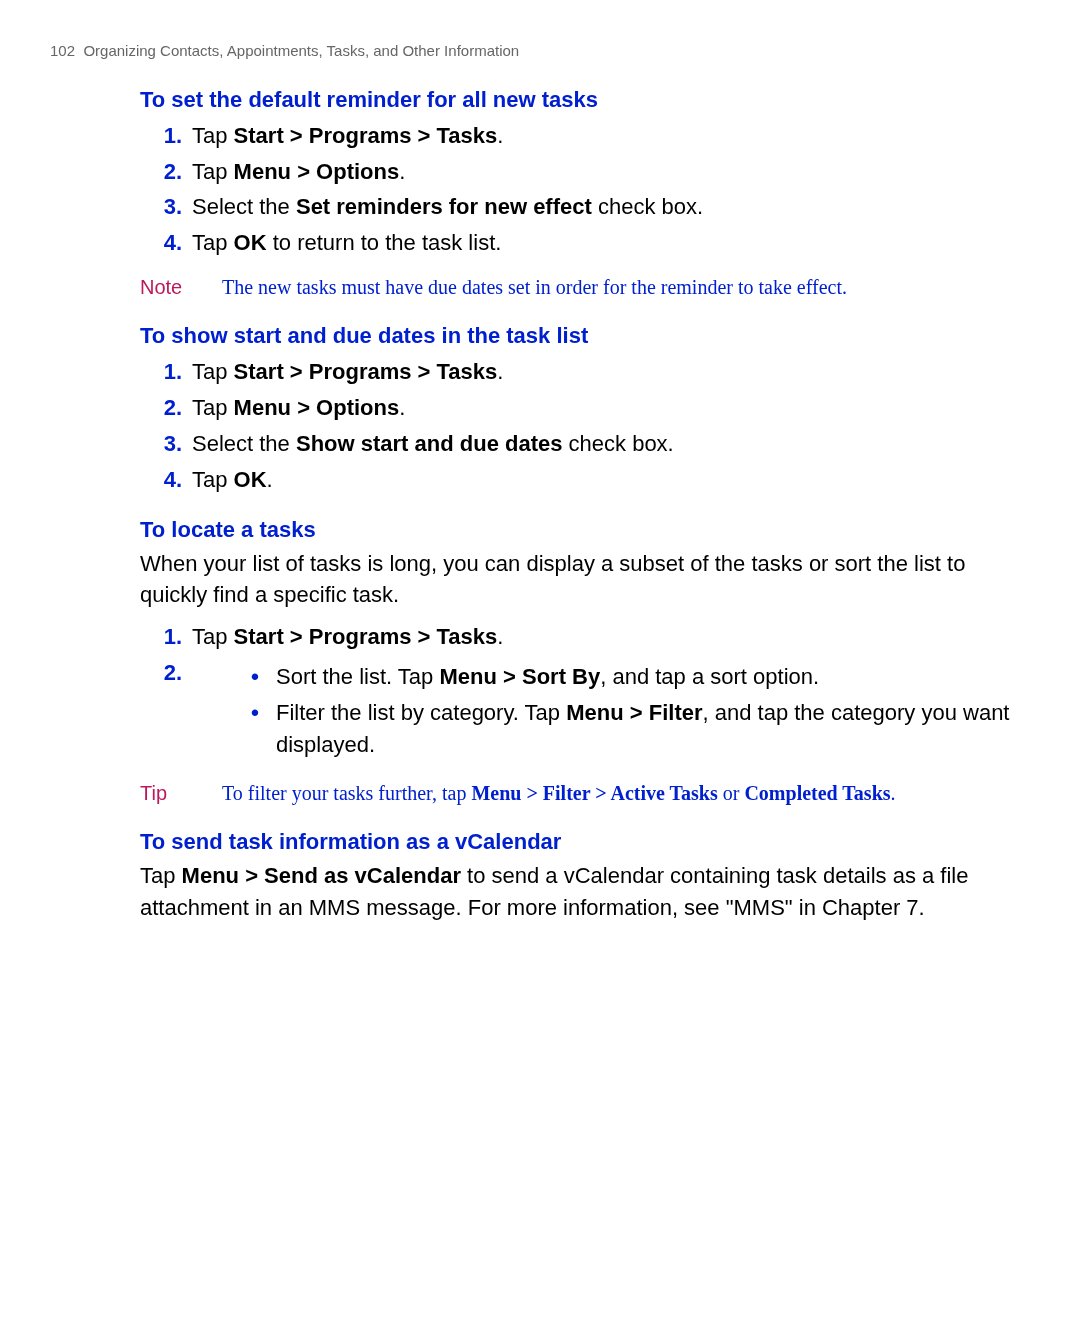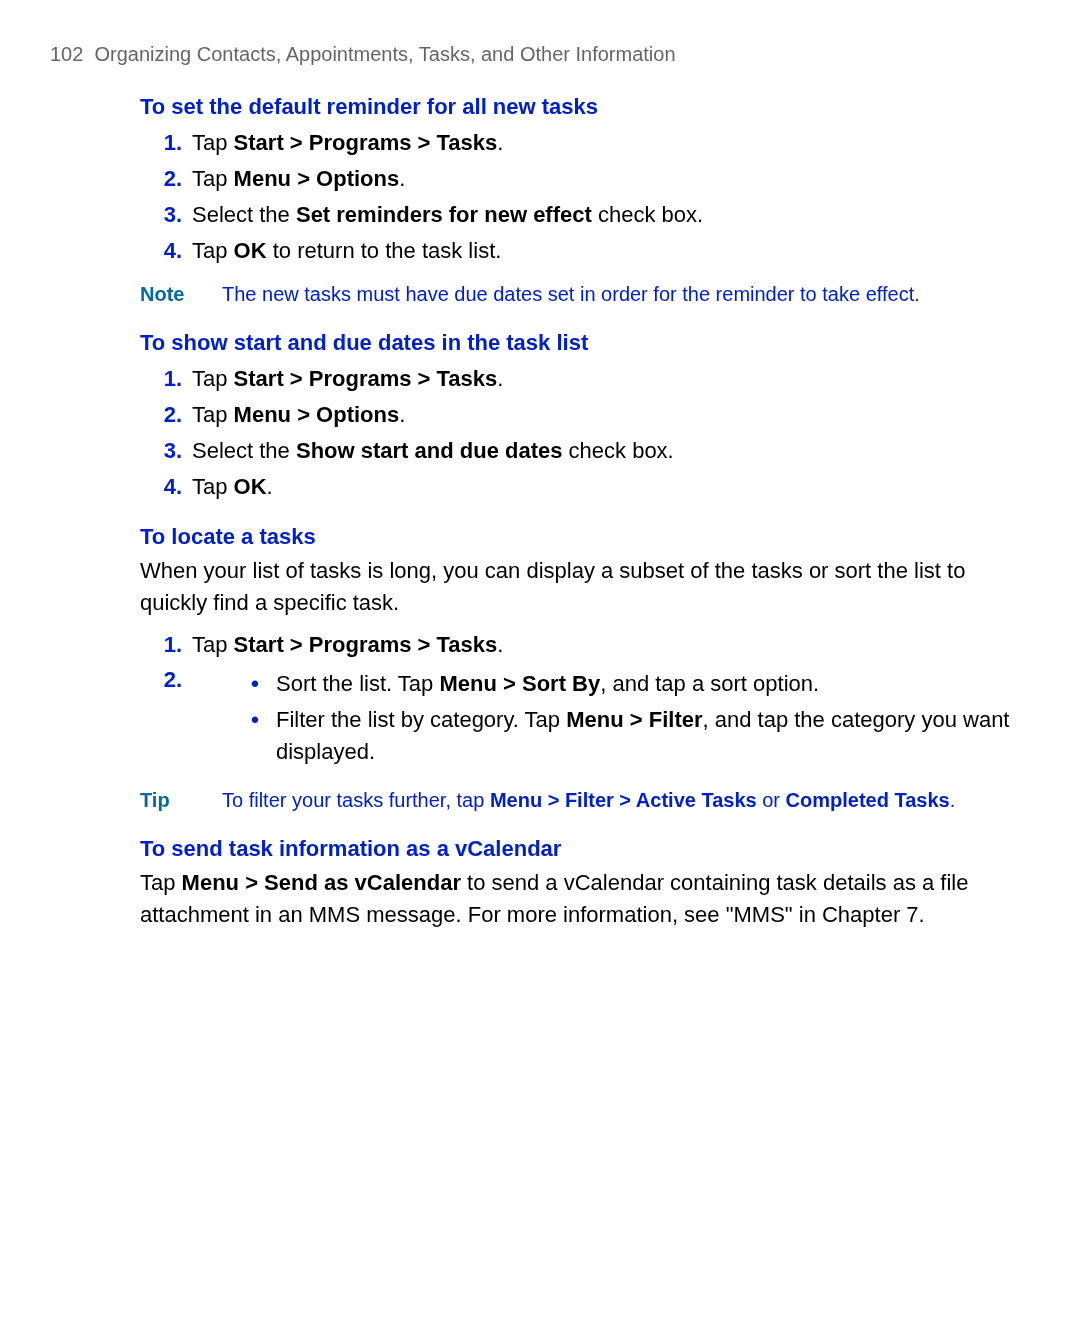--- a/index.html
+++ b/index.html
@@ -7,21 +7,21 @@
     font-size: 22px;
     line-height: 1.45;
     color: #000;
     margin: 0;
     padding: 40px 50px 50px 50px;
     width: 1080px;
     box-sizing: border-box;
   }
   .page-header {
     color: #666;
-    font-size: 20px;
+    font-size: 15px;
     margin-bottom: 22px;
   }
   .section-heading {
     color: #0020d0;
     font-weight: bold;
     font-size: 22px;
     margin: 18px 0 2px 90px;
   }
   .section-heading.tight {
     margin-top: 12px;
@@ -55,31 +55,32 @@
     line-height: 1.3;
     width: 42px;
     text-align: center;
     flex: 0 0 42px;
   }
   .note-row {
     display: flex;
     margin: 14px 0 4px 90px;
   }
   .note-label {
-    color: #0369a1;
-    font-weight: bold;
+    color: #be185d;
+    font-weight: normal;
     font-size: 20px;
     width: 82px;
     flex: 0 0 82px;
   }
   .note-body {
     color: #0020d0;
     font-size: 20px;
     line-height: 1.4;
     flex: 1;
+    font-family: Liberation Serif, serif;
   }
   .para {
     margin: 2px 50px 10px 90px;
   }
   b { font-weight: bold; }
   .bblue { font-weight: bold; color: #0020d0; text-align: center; }
 </style>
 </head>
 <body>
 

